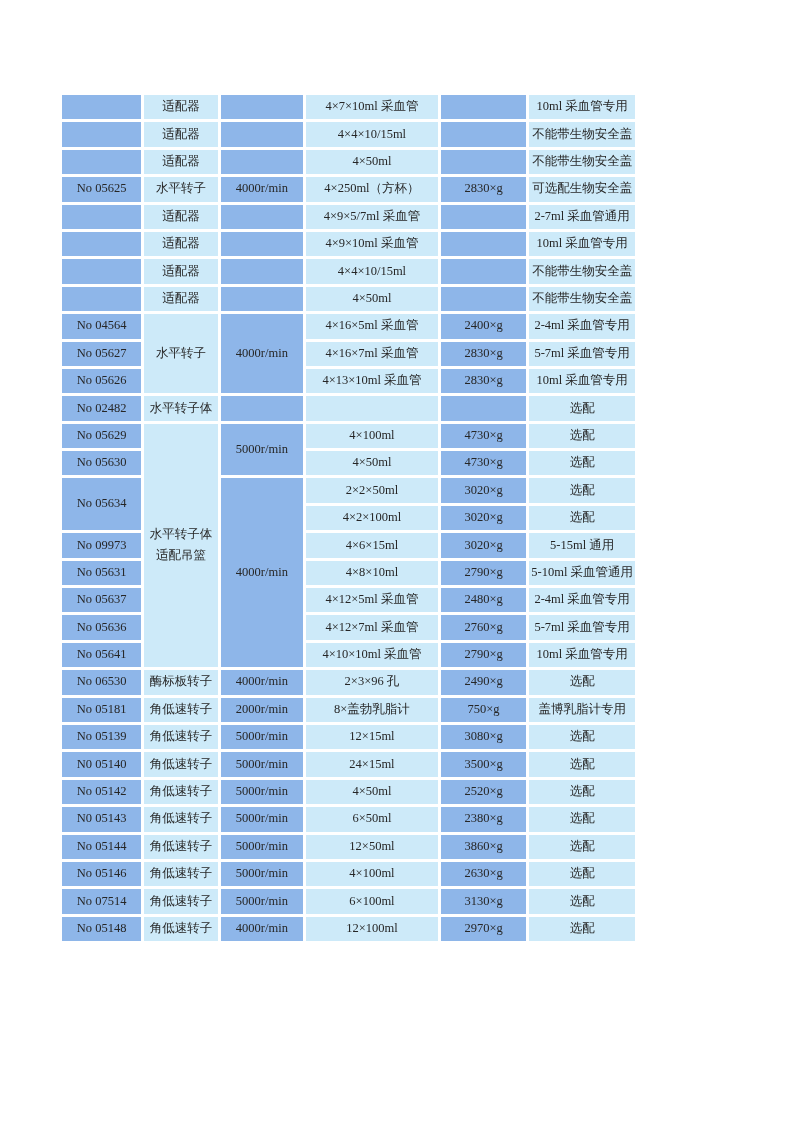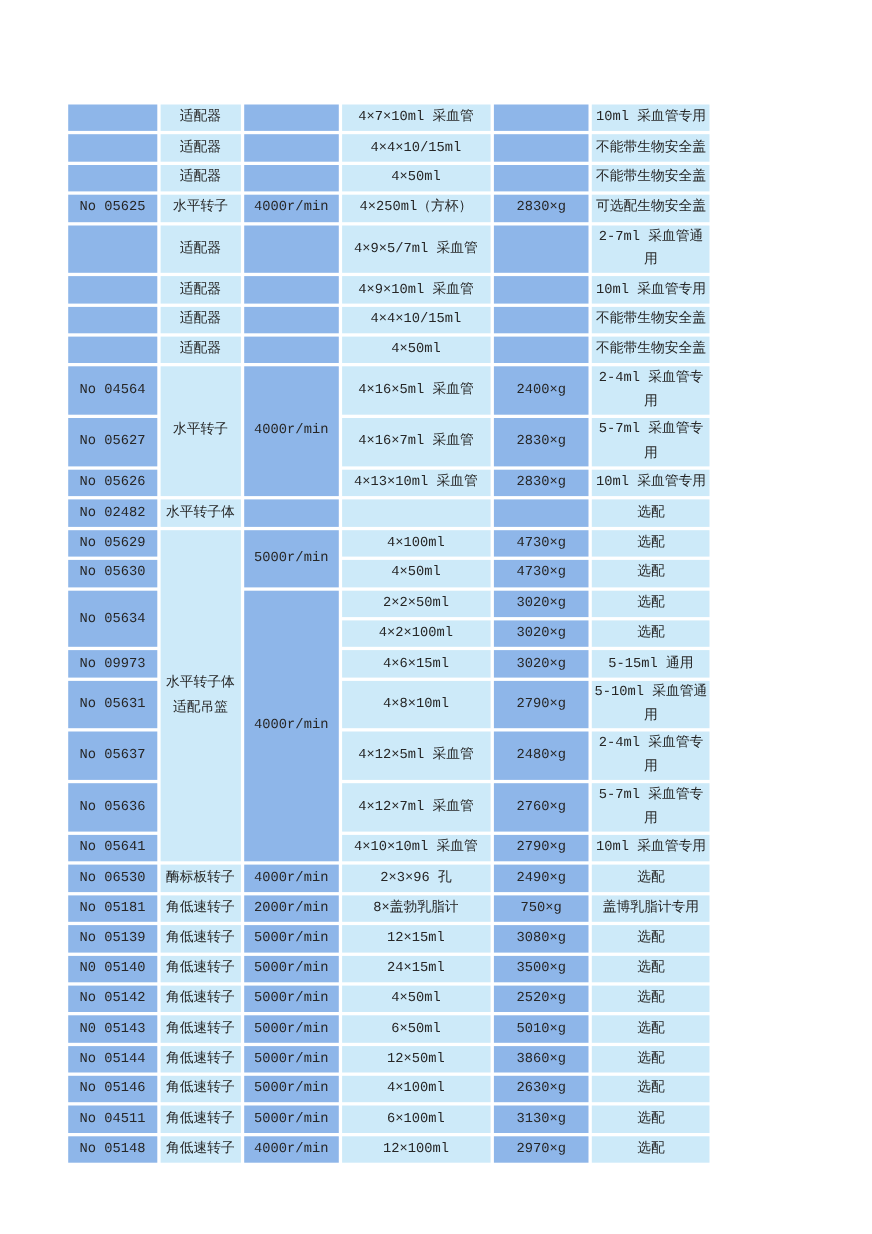--- a/index.html
+++ b/index.html
@@ -6,22 +6,21 @@
     margin: 0;
     padding: 0;
     background: #ffffff;
   }
   .page {
     position: relative;
     width: 638px;
     height: 1122px;
     background: var(--page-bg, #ffffff);
     overflow: hidden;
-    font-family: Liberation Mono, monospace;
-    padding-left: 10px;
+    font-family: Liberation Serif, serif;
   }
   table.spec {
     position: absolute;
     left: 59px;
     top: 92px;
     border-collapse: separate;
     border-spacing: 3px;
     table-layout: fixed;
   }
   table.spec td {
@@ -245,41 +244,41 @@
           <td class="col-dark">5000r/min</td>
           <td class="col-light">4×50ml</td>
           <td class="col-dark">2520×g</td>
           <td class="col-light">选配</td>
         </tr>
         <tr>
           <td class="col-dark">N0 05143</td>
           <td class="col-light">角低速转子</td>
           <td class="col-dark">5000r/min</td>
           <td class="col-light">6×50ml</td>
-          <td class="col-dark">5010×g</td>
+          <td class="col-dark">2380×g</td>
           <td class="col-light">选配</td>
         </tr>
         <tr>
           <td class="col-dark">No 05144</td>
           <td class="col-light">角低速转子</td>
           <td class="col-dark">5000r/min</td>
           <td class="col-light">12×50ml</td>
           <td class="col-dark">3860×g</td>
           <td class="col-light">选配</td>
         </tr>
         <tr>
           <td class="col-dark">No 05146</td>
           <td class="col-light">角低速转子</td>
           <td class="col-dark">5000r/min</td>
           <td class="col-light">4×100ml</td>
           <td class="col-dark">2630×g</td>
           <td class="col-light">选配</td>
         </tr>
         <tr>
-          <td class="col-dark">No 04511</td>
+          <td class="col-dark">No 07514</td>
           <td class="col-light">角低速转子</td>
           <td class="col-dark">5000r/min</td>
           <td class="col-light">6×100ml</td>
           <td class="col-dark">3130×g</td>
           <td class="col-light">选配</td>
         </tr>
         <tr>
           <td class="col-dark">No 05148</td>
           <td class="col-light">角低速转子</td>
           <td class="col-dark">4000r/min</td>

